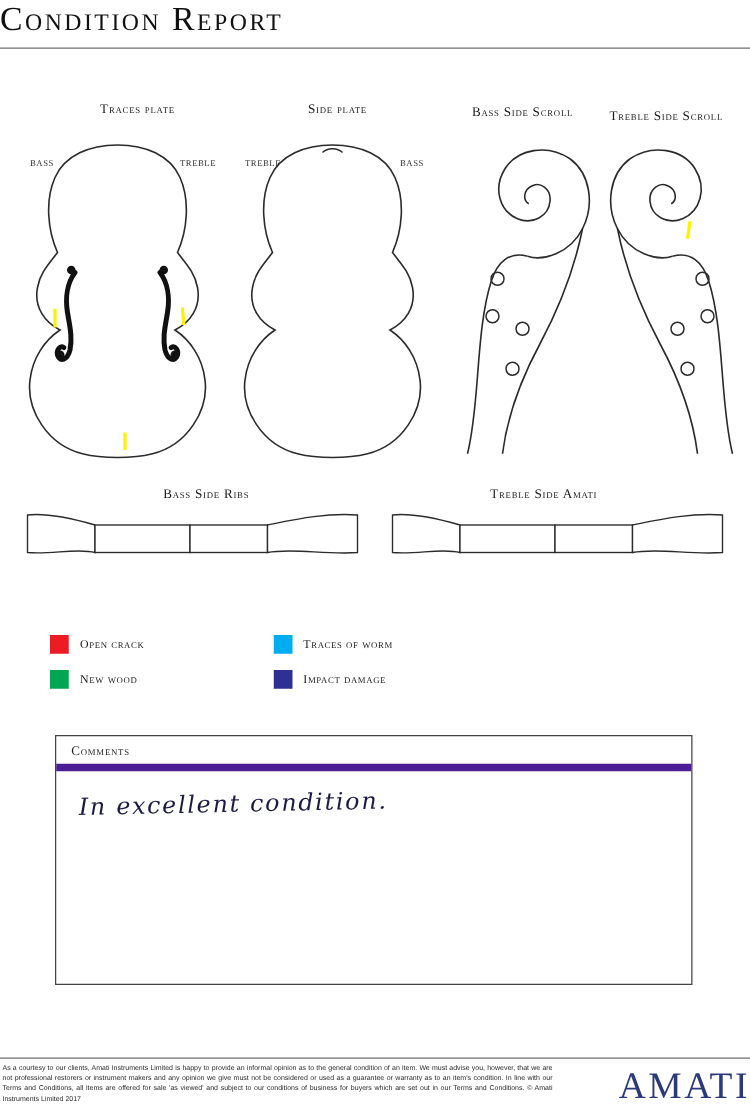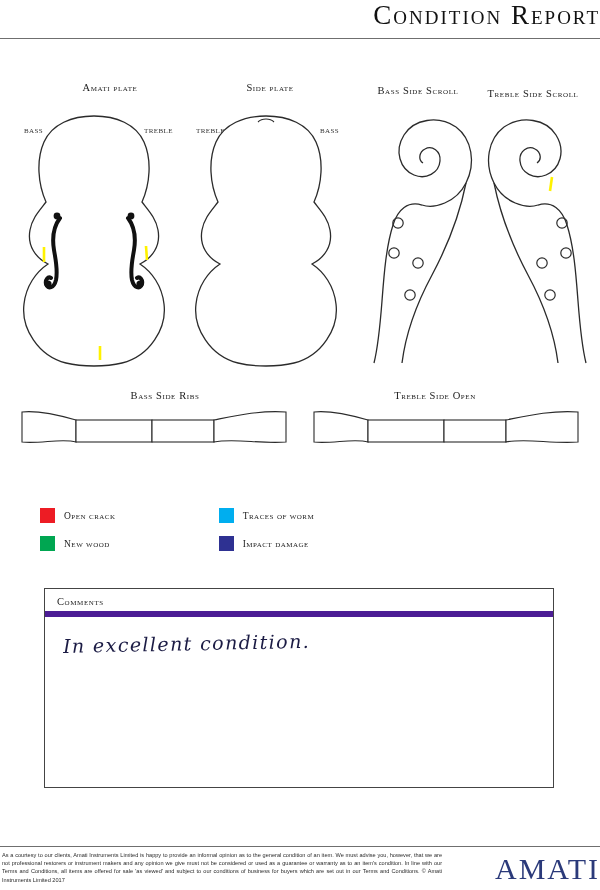--- a/index.html
+++ b/index.html
@@ -21,21 +21,21 @@
     width: 600px;
     height: 890px;
   }
 
   
   .title {
     position: absolute;
     top: 0px;
     left: 0;
     width: 600px;
-    text-align: right;
+    text-align: left;
     font-family: "Liberation Serif", serif;
     font-size: 27px;
     letter-spacing: 2px;
     color: #111;
     font-variant: small-caps;
     white-space: nowrap;
   }
   .title-rule {
     position: absolute;
     top: 38px;
@@ -168,21 +168,21 @@
   }
 </style>
 </head>
 <body>
 
 <div class="page">
 
   <div class="title">Condition Report</div>
   <div class="title-rule"></div>
 
-  <div class="caption" style="left:30px; top:82px; width:160px;">Amati plate</div>
+  <div class="caption" style="left:30px; top:82px; width:160px;">Traces plate</div>
   <div class="caption" style="left:190px; top:82px; width:160px;">Side plate</div>
   <div class="caption" style="left:348px; top:85px; width:140px;">Bass Side Scroll</div>
   <div class="caption" style="left:468px; top:88px; width:130px;">Treble Side Scroll</div>
 
   <div class="tinylabel" style="left:24px; top:127px;">BASS</div>
   <div class="tinylabel" style="left:144px; top:127px;">TREBLE</div>
   <div class="tinylabel" style="left:196px; top:127px;">TREBLE</div>
   <div class="tinylabel" style="left:320px; top:127px;">BASS</div>
 
   <div class="svgbox" style="left:14px; top:110px;">
@@ -253,21 +253,21 @@
         <circle cx="38" cy="118" r="5.2" fill="none" stroke="#2b2b2b" stroke-width="1.2"></circle>
         <circle cx="34" cy="148" r="5.2" fill="none" stroke="#2b2b2b" stroke-width="1.2"></circle>
         <circle cx="58" cy="158" r="5.2" fill="none" stroke="#2b2b2b" stroke-width="1.2"></circle>
         <circle cx="50" cy="190" r="5.2" fill="none" stroke="#2b2b2b" stroke-width="1.2"></circle>
         <path d="M48 72 L 50 86" stroke="#fff200" stroke-width="2.6"></path>
       </g>
     </svg>
   </div>
 
   <div class="caption" style="left:40px; top:390px; width:250px;">Bass Side Ribs</div>
-  <div class="caption" style="left:310px; top:390px; width:250px;">Treble Side Open</div>
+  <div class="caption" style="left:310px; top:390px; width:250px;">Treble Side Amati</div>
 
   <div class="svgbox" style="left:20px; top:404px;">
     <svg width="270" height="46" viewBox="0 0 270 46">
       <path d="M2 8 C 20 6, 42 12, 56 16 L 56 38 C 42 34, 20 40, 2 38 Z" fill="#fff" stroke="#2b2b2b" stroke-width="1.1"></path>
       <rect x="56" y="16" width="76" height="22" fill="#fff" stroke="#2b2b2b" stroke-width="1.1"></rect>
       <rect x="132" y="16" width="62" height="22" fill="#fff" stroke="#2b2b2b" stroke-width="1.1"></rect>
       <path d="M194 16 C 214 12, 240 6, 266 8 L 266 38 C 240 40, 214 34, 194 38 Z" fill="#fff" stroke="#2b2b2b" stroke-width="1.1"></path>
     </svg>
   </div>
 

